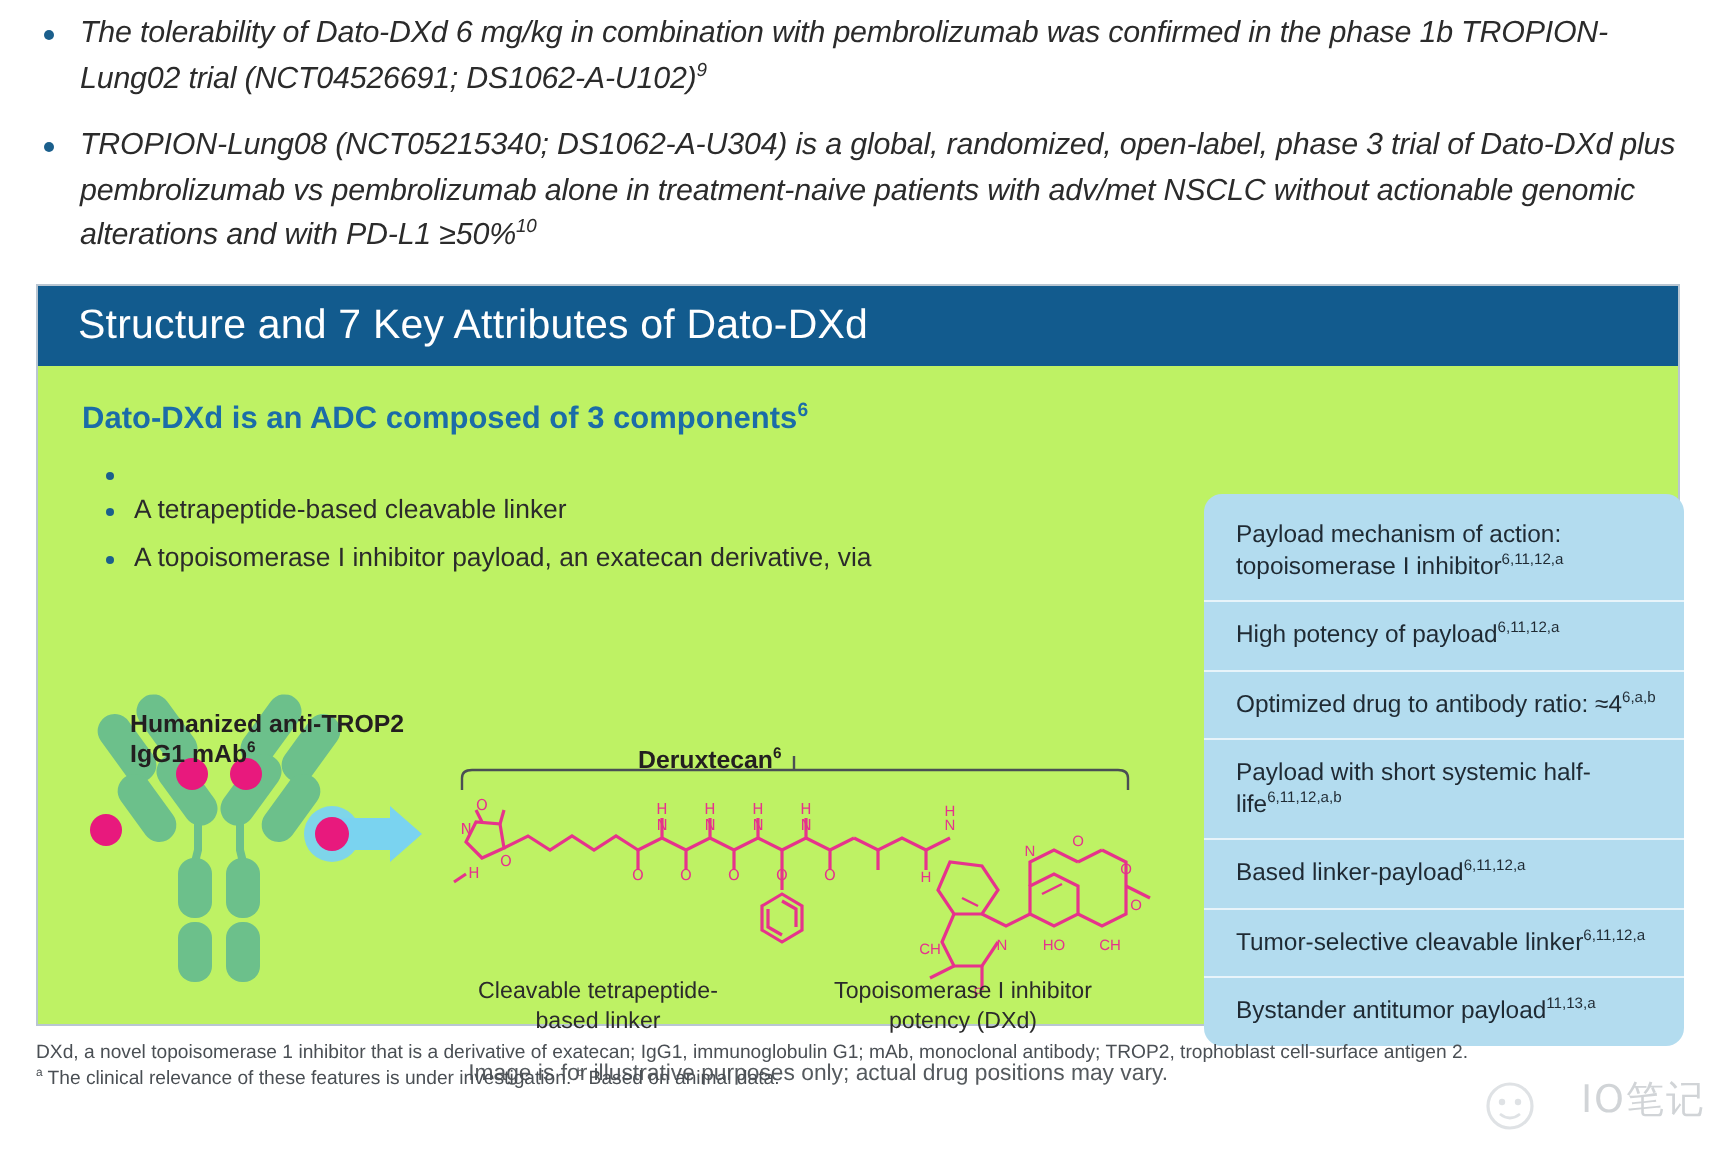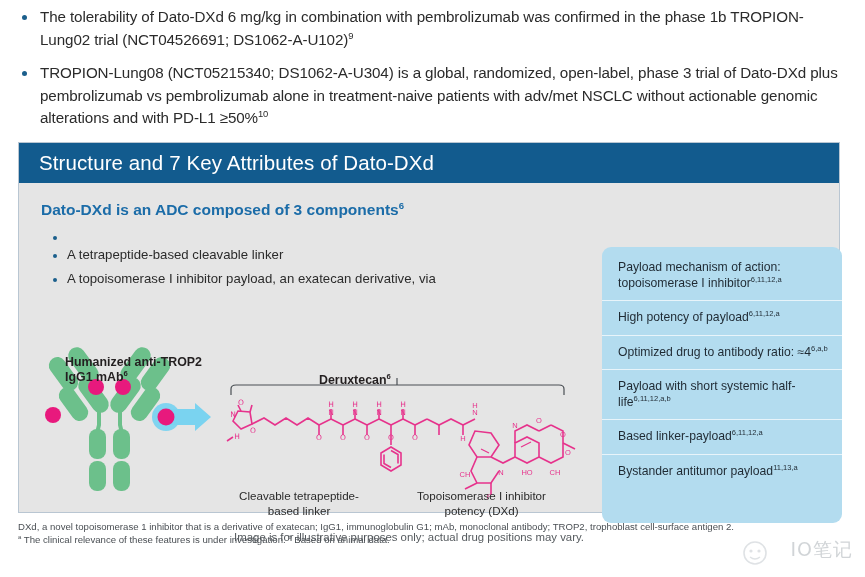--- a/index.html
+++ b/index.html
@@ -7,21 +7,21 @@
     width:865px;height:577px;
     background:#ffffff;
     font-family:"Liberation Sans", sans-serif;
     color:#231f20;
     position:relative;
     overflow:hidden;
   }
 
   
   .top-bullets{
-    position:absolute; left:22px; top:6px; width:820px;
+    position:absolute; left:22px; top:6px; width:820px;font-style:italic;
   }
   .tb-item{
     display:flex; align-items:flex-start;
     margin-bottom:11px;
   }
   .tb-dot{
     flex:0 0 auto;
     width:5px;height:5px;border-radius:50%;
     background:#1b5f8c;
     margin:9px 13px 0 0;
@@ -32,21 +32,21 @@
     color:#2b2b2b;
     letter-spacing:-0.1px;
   }
   sup{font-size:0.62em; line-height:0;}
 
   
   .panel{
     position:absolute;
     left:18px; top:142px;
     width:822px; height:371px;
-    background:#e5e5e5;
+    background:#bef264;
     border:1px solid #b9c6d2;
     box-sizing:border-box;
   }
   .panel-header{
     background:#125b8e;
     height:40px;
     display:flex;align-items:center;
     padding-left:20px;
     box-sizing:border-box;
   }
@@ -348,20 +348,23 @@
       <div class="attr-row">
         <span>Optimized drug to antibody ratio: ≈4</span><sup>6,a,b</sup>
       </div>
       <div class="attr-row">
         <span>Payload with short systemic half-life</span><sup>6,11,12,a,b</sup>
       </div>
       <div class="attr-row">
         <span>Based linker-payload</span><sup>6,11,12,a</sup>
       </div>
       <div class="attr-row">
+        <span>Tumor-selective cleavable linker</span><sup>6,11,12,a</sup>
+      </div>
+      <div class="attr-row">
         <span>Bystander antitumor payload</span><sup>11,13,a</sup>
       </div>
     </div>
 
   </div>
 </div>
 
 <div class="footnotes">
   <div>DXd, a novel topoisomerase 1 inhibitor that is a derivative of exatecan; IgG1, immunoglobulin G1; mAb, monoclonal antibody; TROP2, trophoblast cell-surface antigen 2.</div>
   <div>

